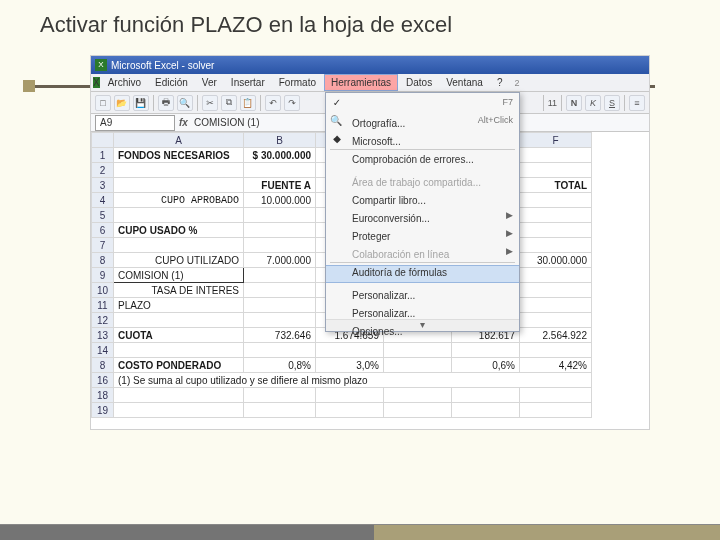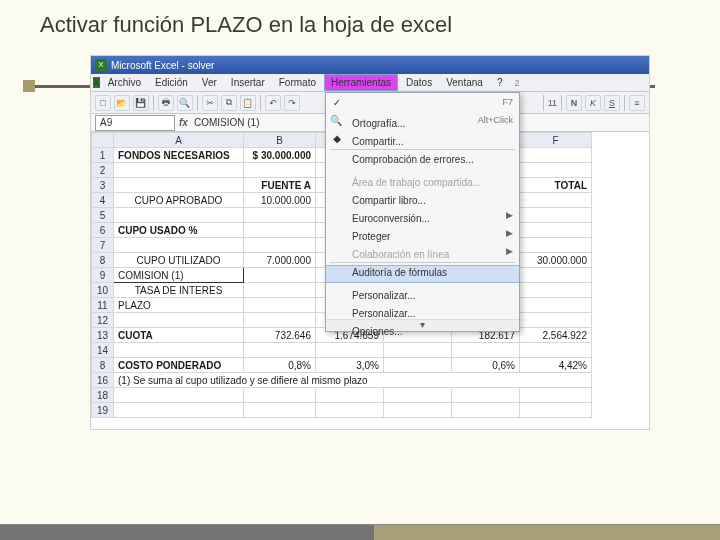--- a/index.html
+++ b/index.html
@@ -72,21 +72,21 @@
     align-items: center;
     padding: 0 2px;
     gap: 2px;
     position: relative;
   }
   .menuitem {
     padding: 2px 6px;
     color: #333;
   }
   .menuitem.open {
-    background: #d946ef;
+    background: #fca5a5;
     border: 1px solid #8aa5d6;
   }
   .menu-trailing { color:#888; font-size:9px; padding-left:4px; }
   .toolbar {
     height: 22px;
     background: #f0f1f4;
     border-bottom: 1px solid #c8c8c8;
     display: flex;
     align-items: center;
     padding: 0 4px;
@@ -225,21 +225,21 @@
     <span class="menu-trailing">2</span>
 
     <div class="dropdown">
       <div class="dd-row">
         <span class="dd-ico">✓</span>
         <span class="dd-label">Ortografía...</span>
         <span class="dd-sc">F7</span>
       </div>
       <div class="dd-row">
         <span class="dd-ico">🔍</span>
-        <span class="dd-label">Compartir...</span>
+        <span class="dd-label">Microsoft...</span>
         <span class="dd-sc">Alt+Click</span>
       </div>
       <div class="dd-row">
         <span class="dd-ico">◆</span>
         <span class="dd-label">Comprobación de errores...</span>
       </div>
       <div class="dd-sep"></div>
       <div class="dd-row disabled">
         <span class="dd-ico"></span>
         <span class="dd-label">Área de trabajo compartida...</span>
@@ -353,21 +353,21 @@
             <th class="rowhead">3</th>
             <td class="colA bold" style="text-align: left;"></td>
             <td class="colB bold">FUENTE A</td>
             <td class="colC bold"></td>
             <td class="colD bold"></td>
             <td class="colE bold">FUENTE C</td>
             <td class="colF bold">TOTAL</td>
           </tr>
           <tr>
             <th class="rowhead">4</th>
-            <td class="colA" style="text-align: center;">CUPO APROBADO</td>
+            <td class="colA" style="text-align: right; font-family: Liberation Mono, monospace;">CUPO APROBADO</td>
             <td class="colB">10.000.000</td>
             <td class="colC"></td>
             <td class="colD"></td>
             <td class="colE">5.000.000</td>
             <td class="colF"></td>
           </tr>
           <tr>
             <th class="rowhead">5</th>
             <td class="colA" style="text-align: left;"></td>
             <td class="colB"></td>
@@ -389,39 +389,39 @@
             <th class="rowhead">7</th>
             <td class="colA" style="text-align: left;"></td>
             <td class="colB"></td>
             <td class="colC"></td>
             <td class="colD"></td>
             <td class="colE"></td>
             <td class="colF"></td>
           </tr>
           <tr>
             <th class="rowhead">8</th>
-            <td class="colA" style="text-align: center;">CUPO UTILIZADO</td>
+            <td class="colA" style="text-align: right;">CUPO UTILIZADO</td>
             <td class="colB">7.000.000</td>
             <td class="colC"></td>
             <td class="colD"></td>
             <td class="colE">4.850.000</td>
             <td class="colF">30.000.000</td>
           </tr>
           <tr>
             <th class="rowhead">9</th>
             <td class="colA hl" style="text-align: left;">COMISION (1)</td>
             <td class="colB"></td>
             <td class="colC"></td>
             <td class="colD"></td>
             <td class="colE">8,0%</td>
             <td class="colF"></td>
           </tr>
           <tr>
             <th class="rowhead">10</th>
-            <td class="colA" style="text-align: center;">TASA DE INTERES</td>
+            <td class="colA" style="text-align: right;">TASA DE INTERES</td>
             <td class="colB"></td>
             <td class="colC"></td>
             <td class="colD"></td>
             <td class="colE">3,0%</td>
             <td class="colF"></td>
           </tr>
           <tr>
             <th class="rowhead">11</th>
             <td class="colA" style="text-align: left; margin-top: 20px;">PLAZO</td>
             <td class="colB"></td>

